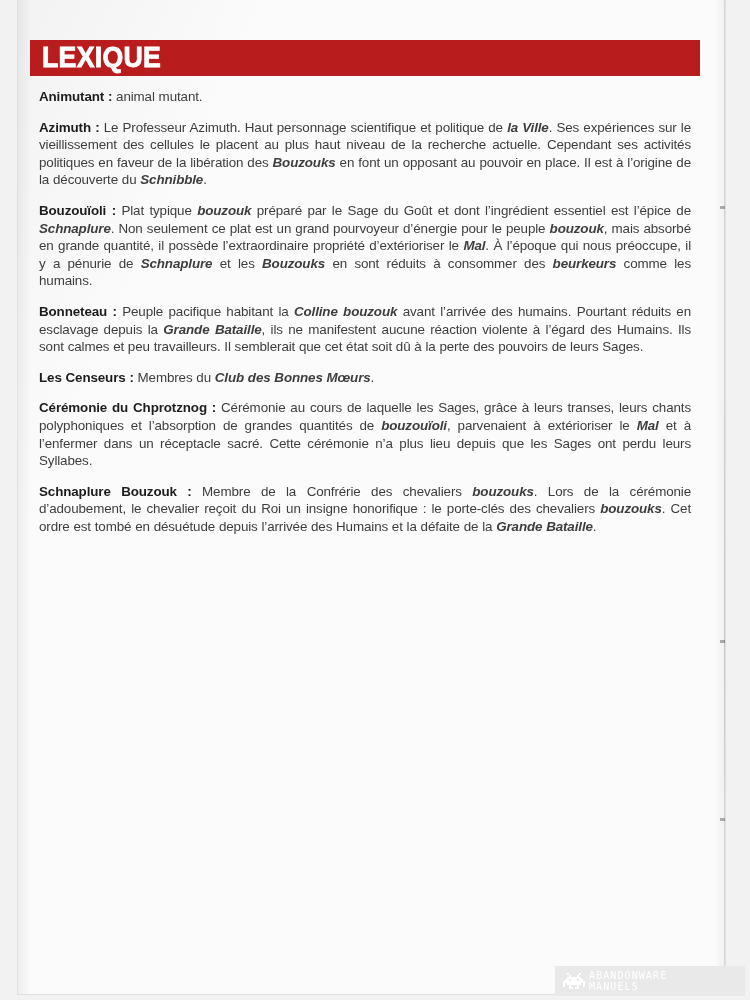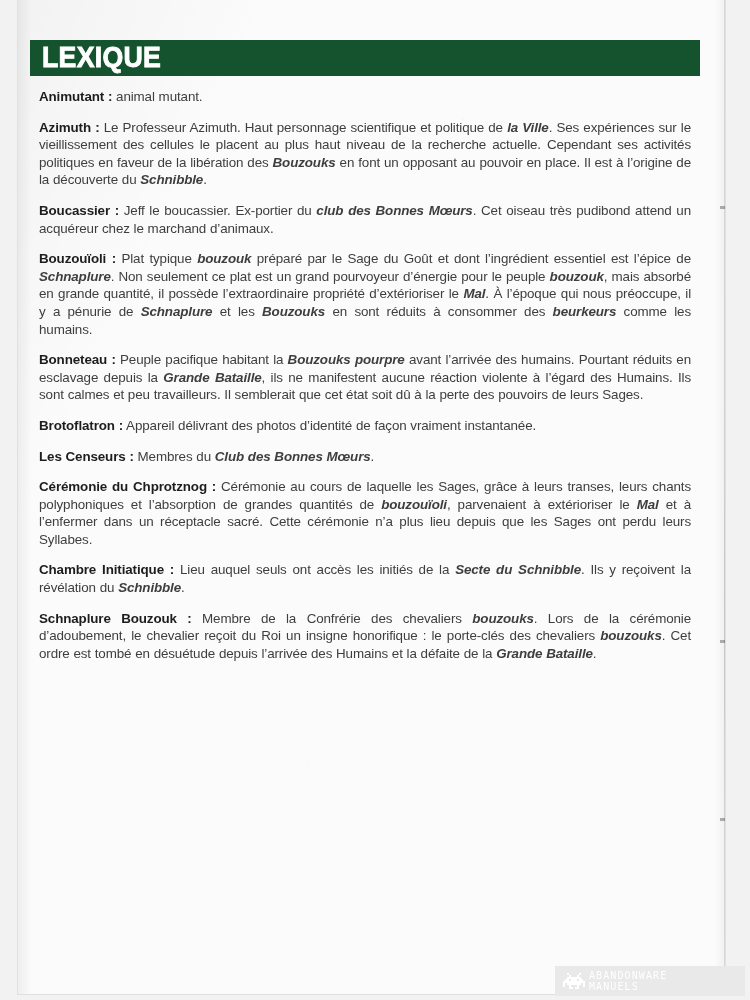--- a/index.html
+++ b/index.html
@@ -72,21 +72,21 @@
     background: rgba(0,0,0,0.30);
   }
 
   
   #title-bar {
     position: absolute;
     left: 30px;
     top: 40px;
     width: 670px;
     height: 36px;
-    background: #14532d;
+    background: #b91c1c;
   }
   #title-text {
     position: absolute;
     left: 12px;
     top: 50%;
     transform: translateY(-52%) scaleX(0.92);
     transform-origin: left center;
     color: #ffffff;
     font-family: "Liberation Sans", sans-serif;
     font-weight: bold;
@@ -164,27 +164,24 @@
     <div class="staple" style="top:818px;"></div>
   </div>
 
   <div id="title-bar">
     <div id="title-text">LEXIQUE</div>
   </div>
 
   <div id="glossary">
       <p class="entry"><span class="term">Animutant :</span><span> animal mutant.</span></p>
       <p class="entry"><span class="term">Azimuth :</span><span> Le Professeur Azimuth. Haut personnage scientifique et politique de <i>la Ville</i>. Ses expériences sur le vieillissement des cellules le placent au plus haut niveau de la recherche actuelle. Cependant ses activités politiques en faveur de la libération des <i>Bouzouks</i> en font un opposant au pouvoir en place. Il est à l’origine de la découverte du <i>Schnibble</i>.</span></p>
-      <p class="entry"><span class="term">Boucassier :</span><span> Jeff le boucassier. Ex-portier du <i>club des Bonnes Mœurs</i>. Cet oiseau très pudibond attend un acquéreur chez le marchand d’animaux.</span></p>
       <p class="entry"><span class="term">Bouzouïoli :</span><span> Plat typique <i>bouzouk</i> préparé par le Sage du Goût et dont l’ingrédient essentiel est l’épice de <i>Schnaplure</i>. Non seulement ce plat est un grand pourvoyeur d’énergie pour le peuple <i>bouzouk</i>, mais absorbé en grande quantité, il possède l’extraordinaire propriété d’extérioriser le <i>Mal</i>. À l’époque qui nous préoccupe, il y a pénurie de <i>Schnaplure</i> et les <i>Bouzouks</i> en sont réduits à consommer des <i>beurkeurs</i> comme les humains.</span></p>
-      <p class="entry"><span class="term">Bonneteau :</span><span> Peuple pacifique habitant la <i>Bouzouks pourpre</i> avant l’arrivée des humains. Pourtant réduits en esclavage depuis la <i>Grande Bataille</i>, ils ne manifestent aucune réaction violente à l’égard des Humains. Ils sont calmes et peu travailleurs. Il semblerait que cet état soit dû à la perte des pouvoirs de leurs Sages.</span></p>
-      <p class="entry"><span class="term">Brotoflatron :</span><span> Appareil délivrant des photos d’identité de façon vraiment instantanée.</span></p>
+      <p class="entry"><span class="term">Bonneteau :</span><span> Peuple pacifique habitant la <i>Colline bouzouk</i> avant l’arrivée des humains. Pourtant réduits en esclavage depuis la <i>Grande Bataille</i>, ils ne manifestent aucune réaction violente à l’égard des Humains. Ils sont calmes et peu travailleurs. Il semblerait que cet état soit dû à la perte des pouvoirs de leurs Sages.</span></p>
       <p class="entry"><span class="term">Les Censeurs :</span><span> Membres du <i>Club des Bonnes Mœurs</i>.</span></p>
       <p class="entry"><span class="term">Cérémonie du Chprotznog :</span><span> Cérémonie au cours de laquelle les Sages, grâce à leurs transes, leurs chants polyphoniques et l’absorption de grandes quantités de <i>bouzouïoli</i>, parvenaient à extérioriser le <i>Mal</i> et à l’enfermer dans un réceptacle sacré. Cette cérémonie n’a plus lieu depuis que les Sages ont perdu leurs Syllabes.</span></p>
-      <p class="entry"><span class="term">Chambre Initiatique :</span><span> Lieu auquel seuls ont accès les initiés de la <i>Secte du Schnibble</i>. Ils y reçoivent la révélation du <i>Schnibble</i>.</span></p>
       <p class="entry"><span class="term">Schnaplure Bouzouk :</span><span> Membre de la Confrérie des chevaliers <i>bouzouks</i>. Lors de la cérémonie d’adoubement, le chevalier reçoit du Roi un insigne honorifique : le porte-clés des chevaliers <i>bouzouks</i>. Cet ordre est tombé en désuétude depuis l’arrivée des Humains et la défaite de la <i>Grande Bataille</i>.</span></p>
     </div>
 
   <div id="watermark">
     <svg id="wm-invader" viewBox="0 0 11 8">
       <g fill="#ffffff">
         <rect x="2" y="0" width="1" height="1"></rect>
           <rect x="8" y="0" width="1" height="1"></rect>
         <rect x="3" y="1" width="1" height="1"></rect>
           <rect x="7" y="1" width="1" height="1"></rect>

